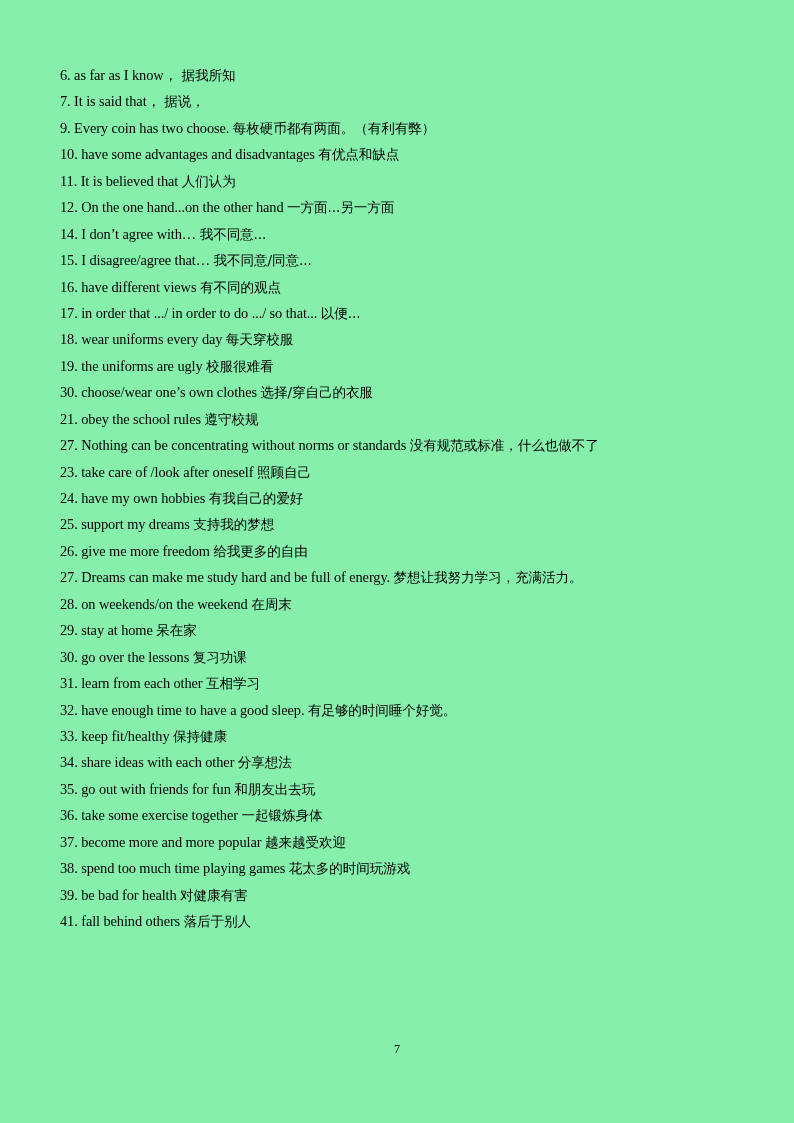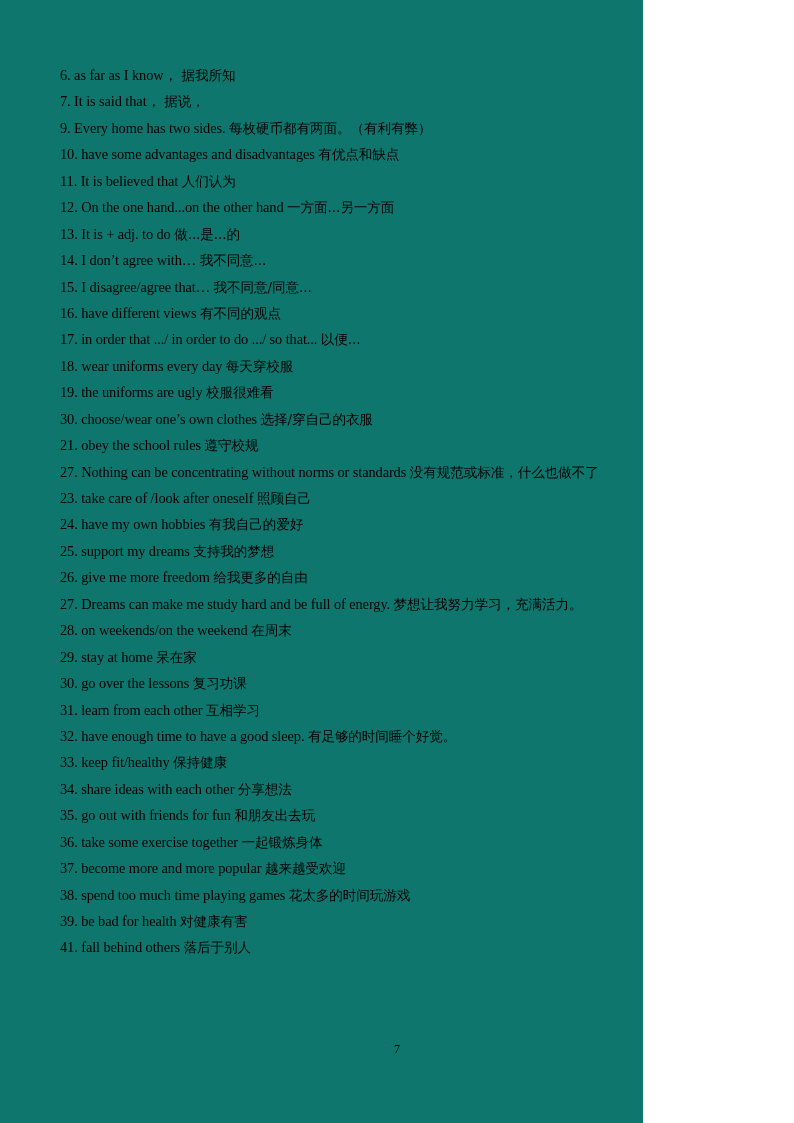--- a/index.html
+++ b/index.html
@@ -13,23 +13,23 @@
     height: 1123px;
     position: relative;
     font-family: "Liberation Serif", "DejaVu Serif", serif;
     color: #000000;
     overflow: hidden;
   }
   .page {
     position: absolute;
     top: 0;
     left: 0;
-    width: 643px;
+    width: 794px;
     height: 1123px;
-    background: #0f766e;
+    background: #86efac;
   }
   .content {
     position: absolute;
     left: 60px;
     top: 62px;
     width: 680px;
   }
   .line {
     font-family: "Liberation Serif", "DejaVu Serif", serif;
     font-size: 14.4px;
@@ -55,25 +55,24 @@
     color: #000000;
   }
 </style>
 </head>
 <body>
 
 <div class="page">
   <div class="content" id="phrase-list">
       <div class="line"><span>6.</span> <span>as far as I know，</span> <span class="cn">据我所知</span></div>
       <div class="line"><span>7.</span> <span>It is said that，</span> <span class="cn">据说，</span></div>
-      <div class="line"><span>9.</span> <span>Every home has two sides.</span> <span class="cn">每枚硬币都有两面。（有利有弊）</span></div>
+      <div class="line"><span>9.</span> <span>Every coin has two choose.</span> <span class="cn">每枚硬币都有两面。（有利有弊）</span></div>
       <div class="line"><span>10.</span> <span>have some advantages and disadvantages</span> <span class="cn">有优点和缺点</span></div>
       <div class="line"><span>11.</span> <span>It is believed that</span> <span class="cn">人们认为</span></div>
       <div class="line"><span>12.</span> <span>On the one hand...on the other hand</span> <span class="cn">一方面...另一方面</span></div>
-      <div class="line"><span>13.</span> <span>It is + adj. to do</span> <span class="cn">做...是...的</span></div>
       <div class="line"><span>14.</span> <span>I don’t agree with…</span> <span class="cn">我不同意...</span></div>
       <div class="line"><span>15.</span> <span>I disagree/agree that…</span> <span class="cn">我不同意/同意...</span></div>
       <div class="line"><span>16.</span> <span>have different views</span> <span class="cn">有不同的观点</span></div>
       <div class="line"><span>17.</span> <span>in order that .../ in order to do .../ so that...</span> <span class="cn">以便...</span></div>
       <div class="line"><span>18.</span> <span>wear uniforms every day</span> <span class="cn">每天穿校服</span></div>
       <div class="line"><span>19.</span> <span>the uniforms are ugly</span> <span class="cn">校服很难看</span></div>
       <div class="line"><span>30.</span> <span>choose/wear one’s own clothes</span> <span class="cn">选择/穿自己的衣服</span></div>
       <div class="line"><span>21.</span> <span>obey the school rules</span> <span class="cn">遵守校规</span></div>
       <div class="line"><span>27.</span> <span>Nothing can be concentrating without norms or standards</span> <span class="cn">没有规范或标准，什么也做不了</span></div>
       <div class="line"><span>23.</span> <span>take care of /look after oneself</span> <span class="cn">照顾自己</span></div>

